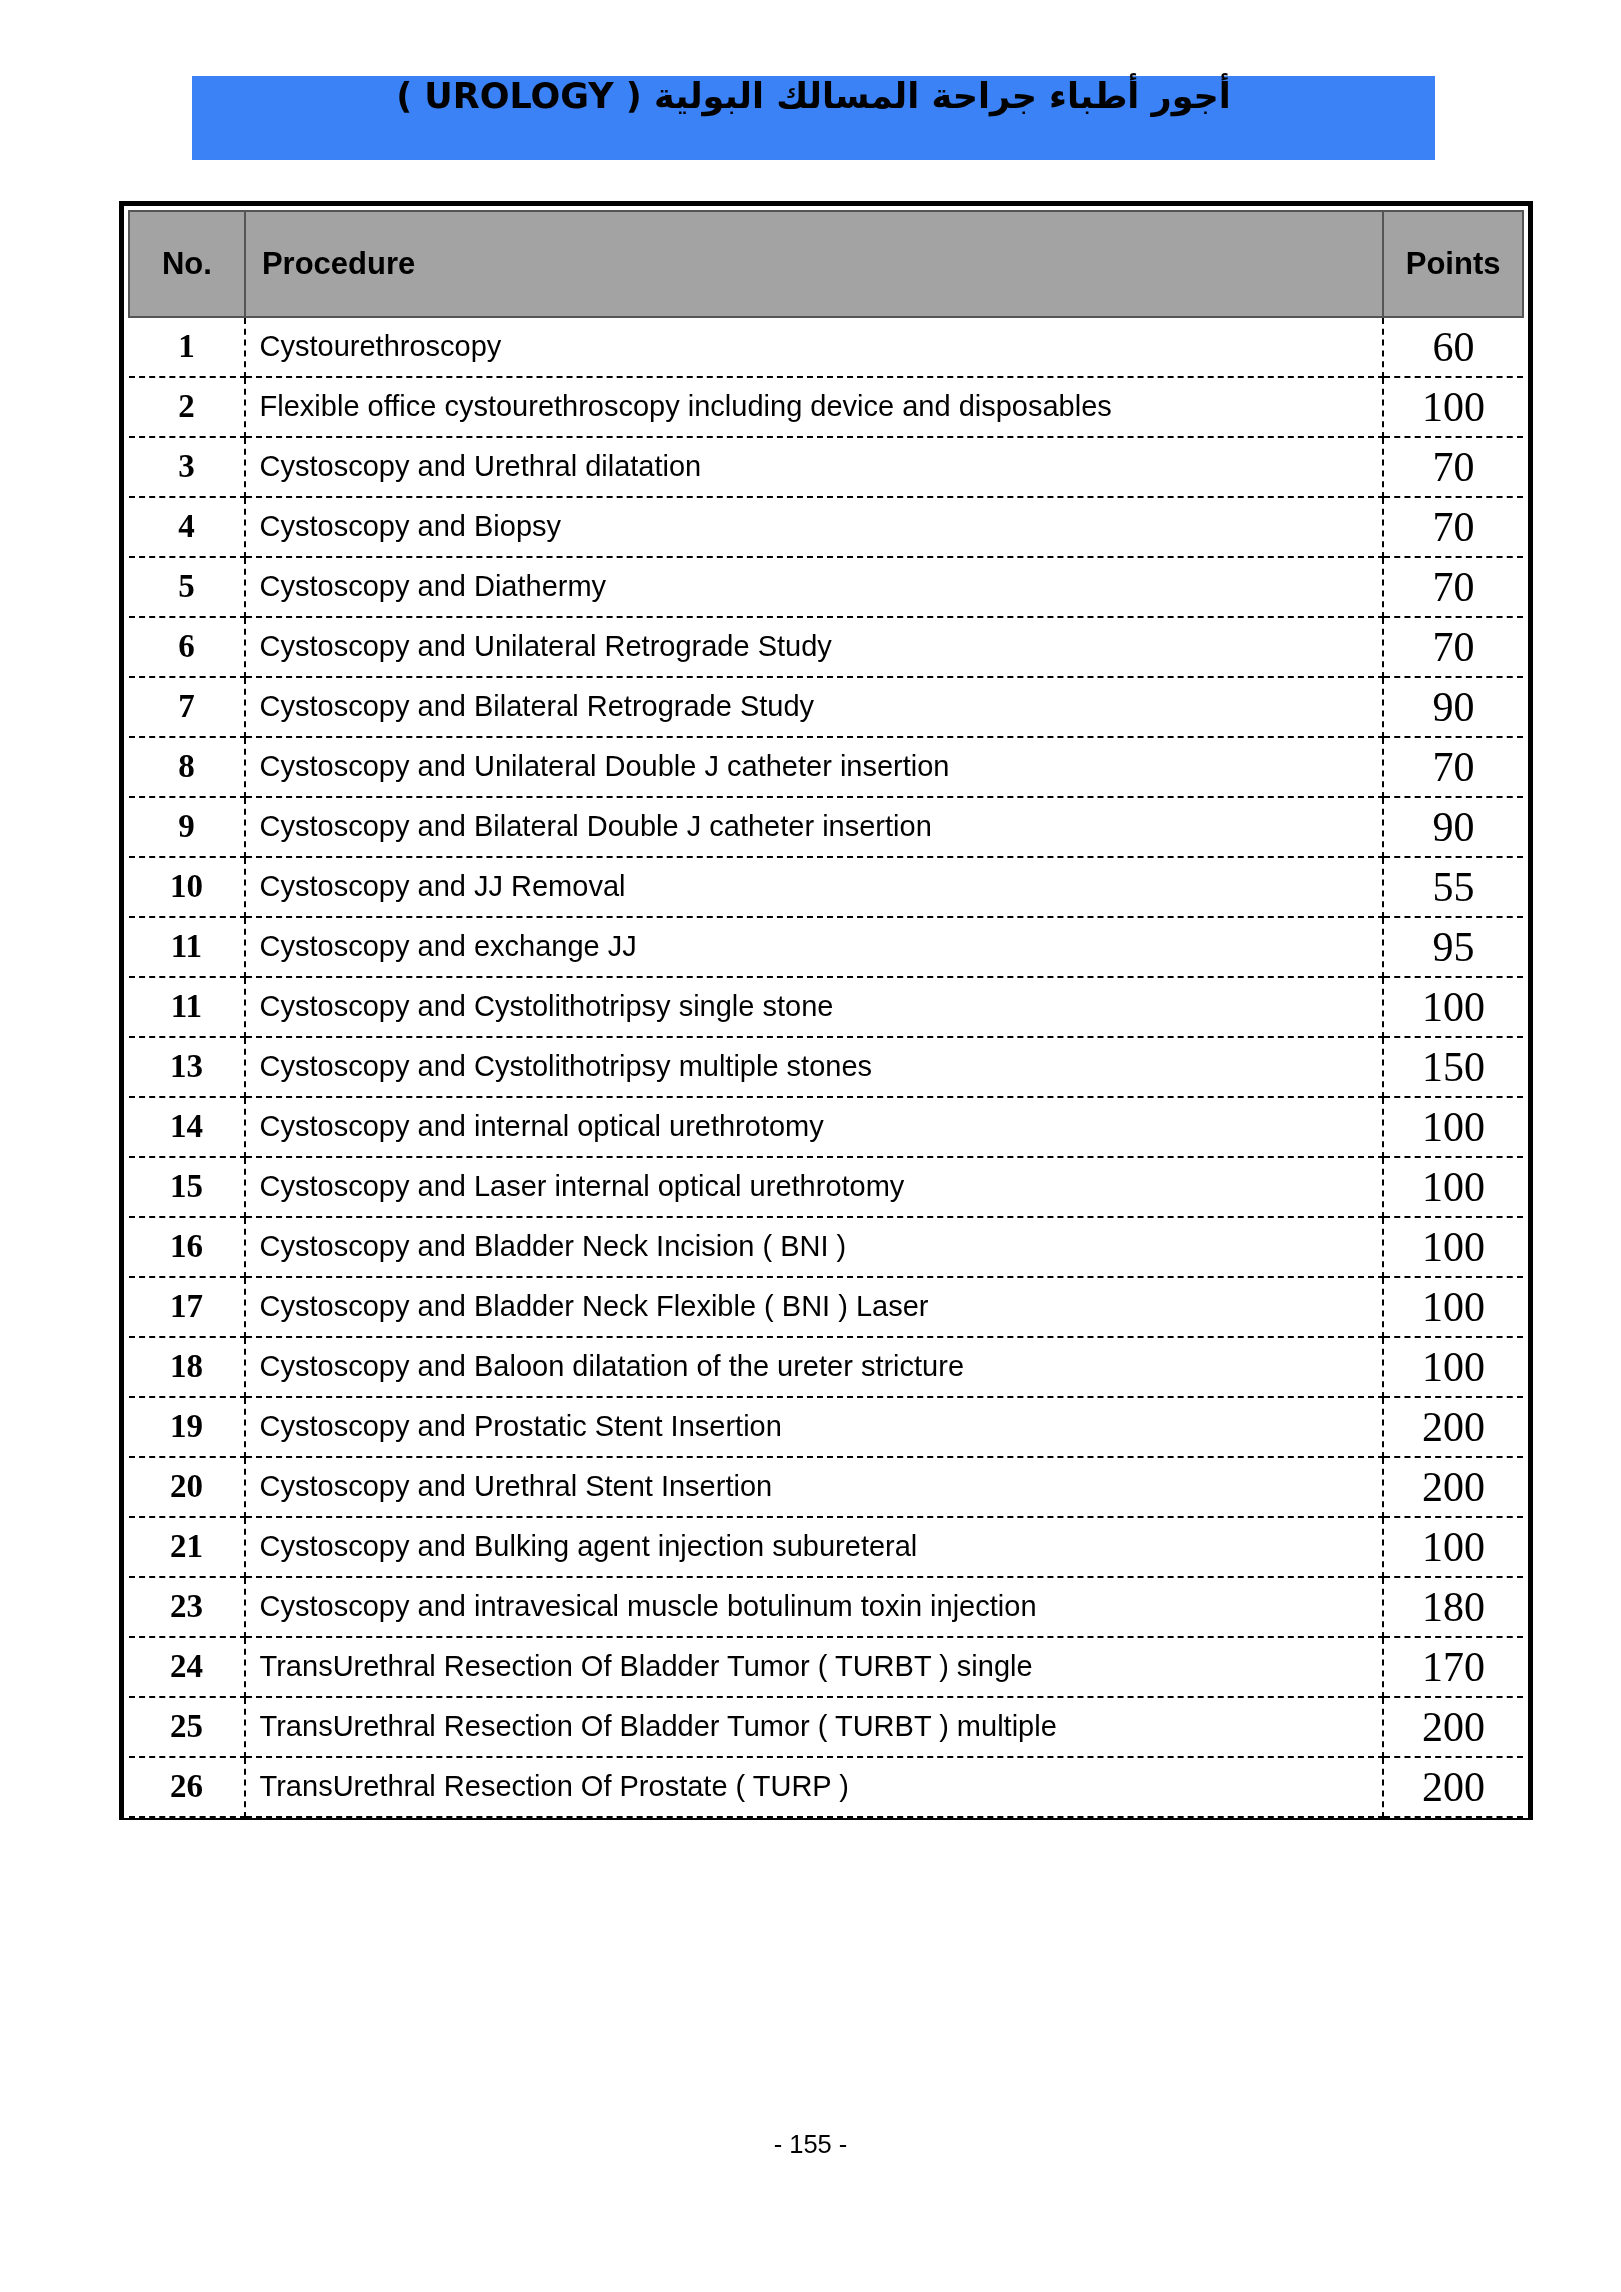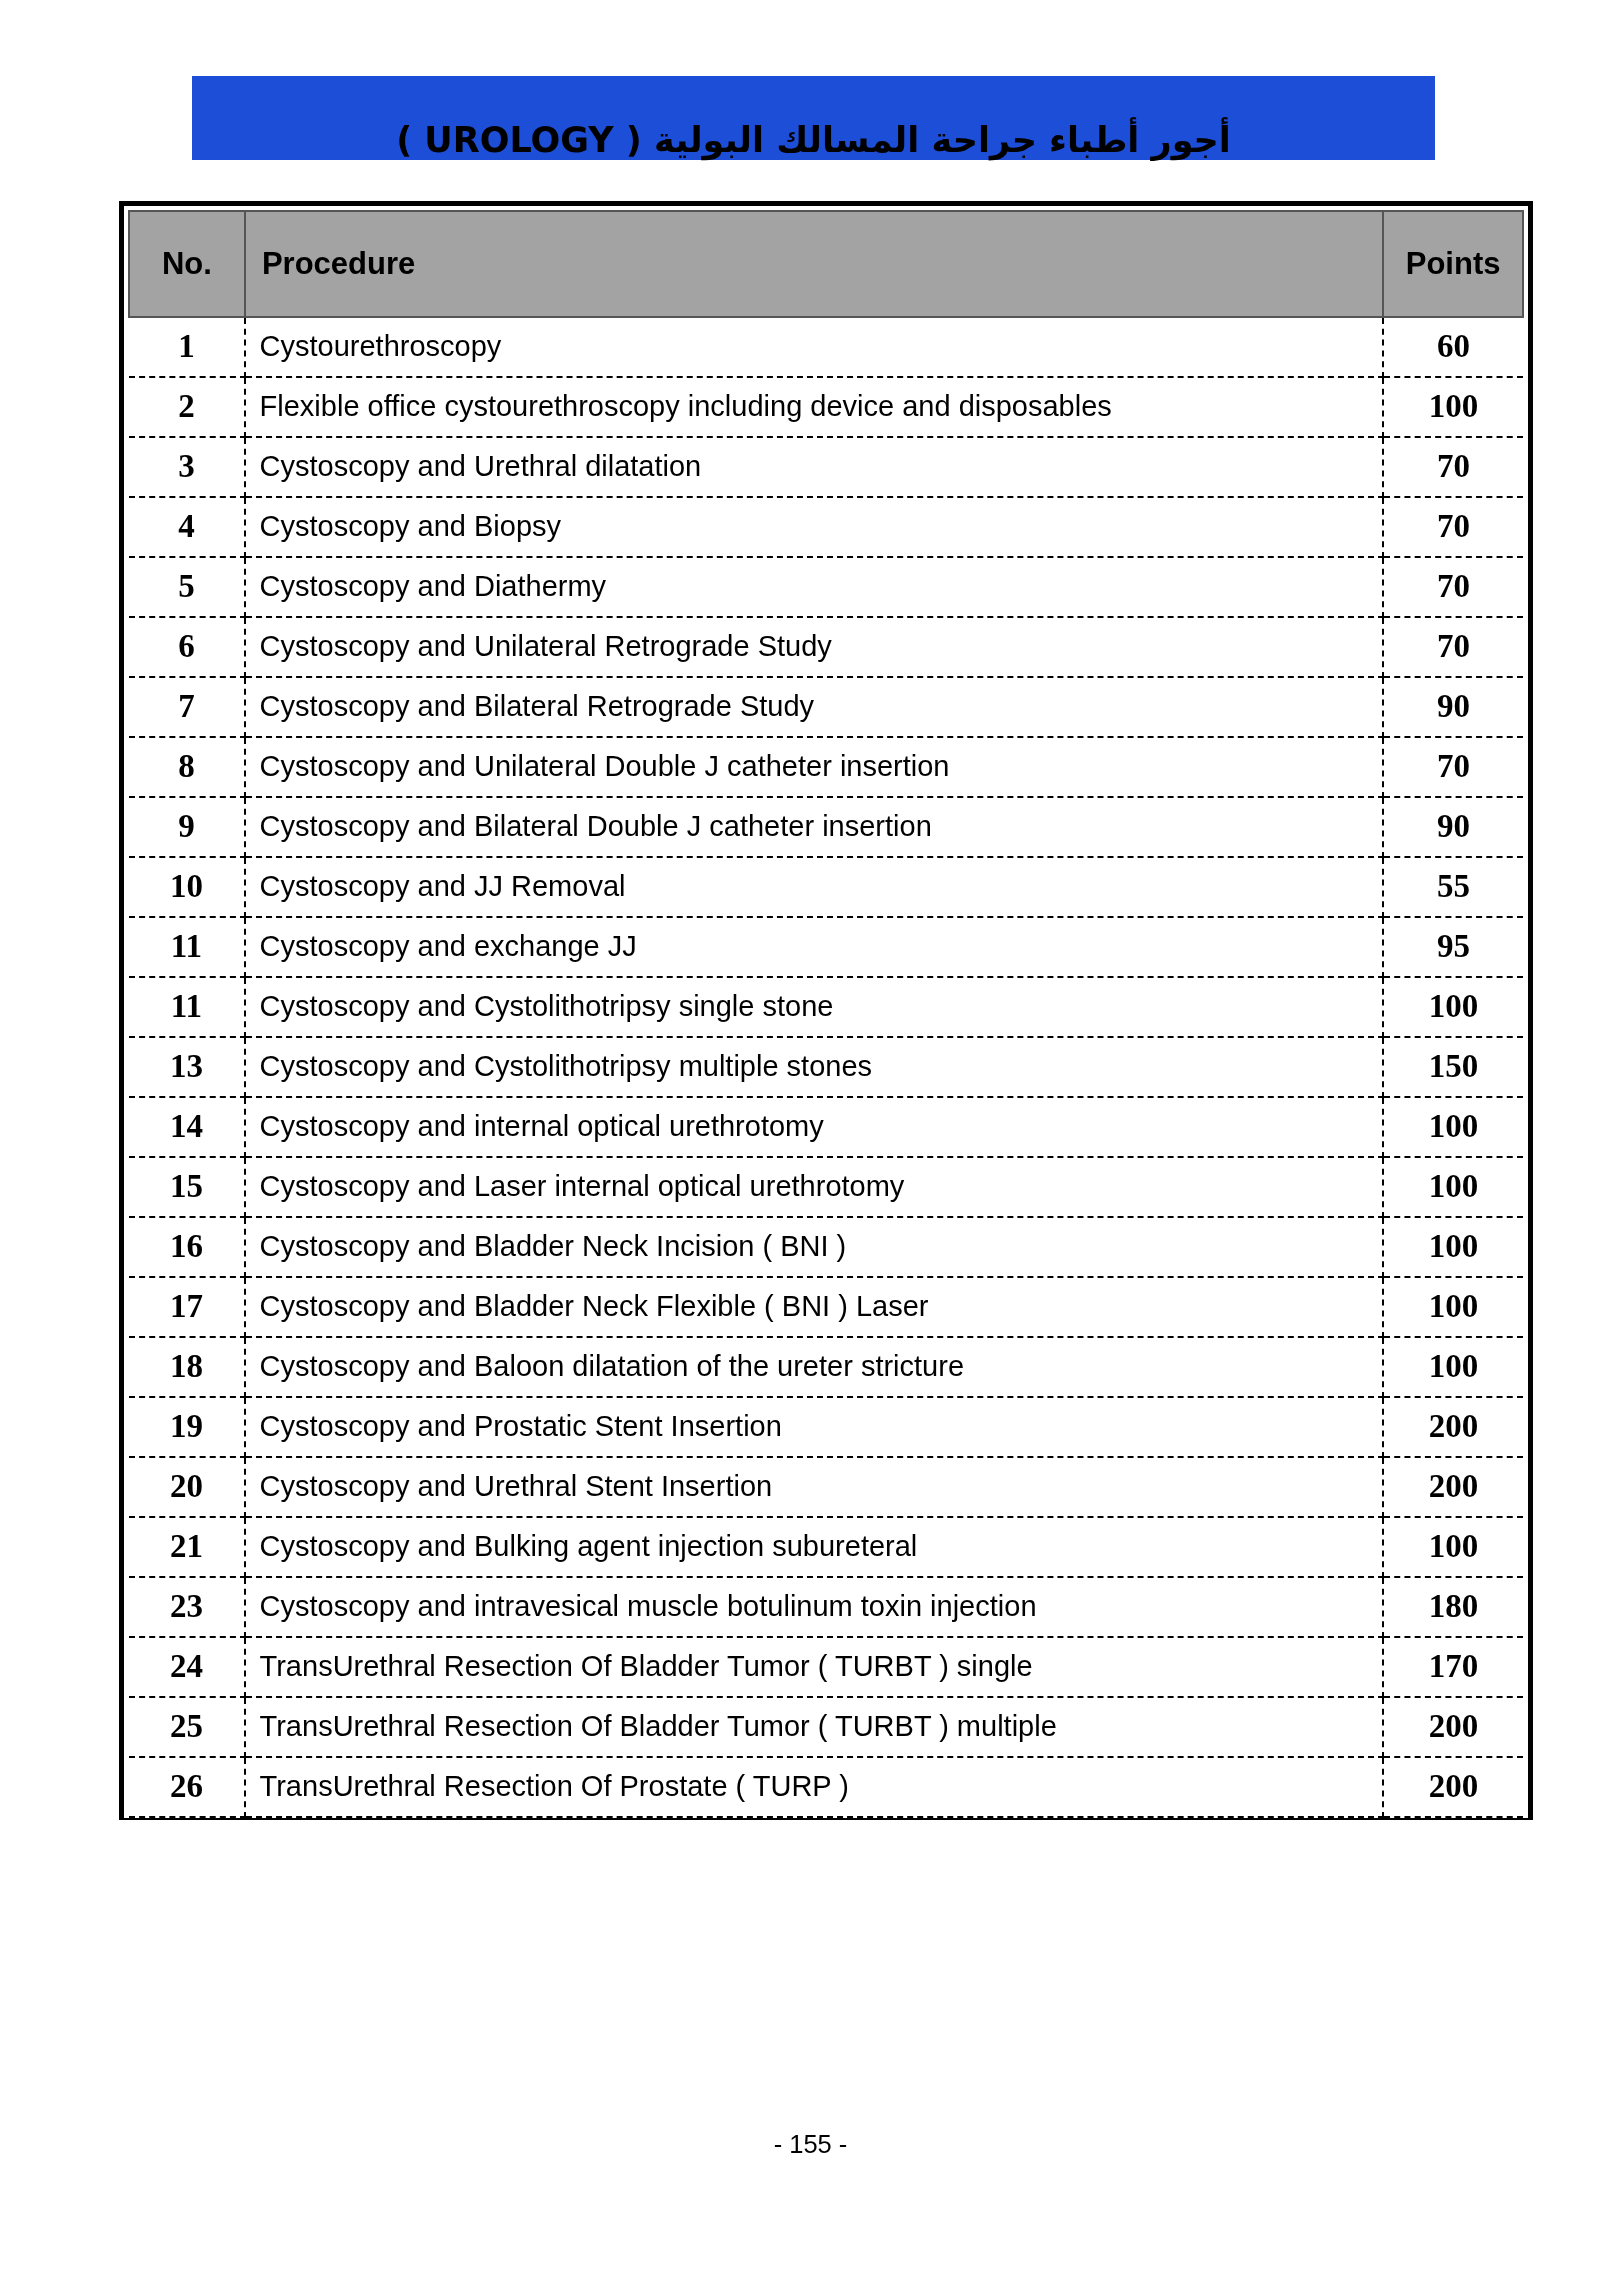--- a/index.html
+++ b/index.html
@@ -1,28 +1,28 @@
 <!DOCTYPE html>
 <html><head>
 <meta charset="utf-8">
 <style>
   html, body { margin: 0; padding: 0; background: #ffffff; }
   body { width: 1621px; height: 2293px; position: relative; overflow: hidden; font-family: "Liberation Sans", sans-serif; color: #000; }
-  .title-band { position: absolute; left: 192px; top: 76px; width: 1243px; height: 84px; background: #1d4ed8; display: flex; align-items: flex-end; justify-content: center; }
+  .title-band { position: absolute; left: 192px; top: 76px; width: 1243px; height: 84px; background: #3b82f6; display: flex; align-items: flex-start; justify-content: center; }
   .title-text { font-family: "DejaVu Sans", sans-serif; font-weight: bold; font-size: 35px; direction: rtl; unicode-bidi: plaintext; }
   .table-wrap { position: absolute; left: 119px; top: 201px; width: 1414px; border: 5.9px solid #000; border-bottom: 2.9px solid #000; padding: 3.9px 3.9px 0 3.9px; box-sizing: border-box; }
   table { border-collapse: collapse; width: 100%; table-layout: fixed; }
   th { background: #a3a3a3; height: 102px; font-family: "Liberation Sans", sans-serif; font-weight: bold; font-size: 31px; border: 2.9px double #555; }
   th.col-no { text-align: center; }
   th.col-proc { text-align: left; padding-left: 16px; }
   th.col-pts { text-align: center; }
   td { height: 58px; border-bottom: 2px dashed #000; font-size: 29px; padding: 0; }
   td.no { text-align: center; font-family: "Liberation Serif", serif; font-weight: bold; font-size: 33px; border-right: 2px dashed #000; }
   td.proc { text-align: left; padding-left: 13.7px; font-family: "Liberation Sans", sans-serif; font-size: 29px; border-right: 2px dashed #000; white-space: nowrap; }
-  td.pts { text-align: center; font-family: "Liberation Serif", serif; font-weight: bold; font-size: 33px; }
+  td.pts { text-align: center; font-family: "Liberation Serif", serif; font-weight: normal; font-size: 42px; }
   tr.last td { height: 88px; border-bottom: 2.9px solid #000; }
   .page-no { position: absolute; left: 0; width: 1621px; top: 2130px; text-align: center; font-family: "Liberation Sans", sans-serif; font-size: 25.5px; }
 </style>
 </head>
 <body>
 
 <div class="title-band">
   <div class="title-text">أجور أطباء جراحة المسالك البولية ( UROLOGY )</div>
 </div>
 

